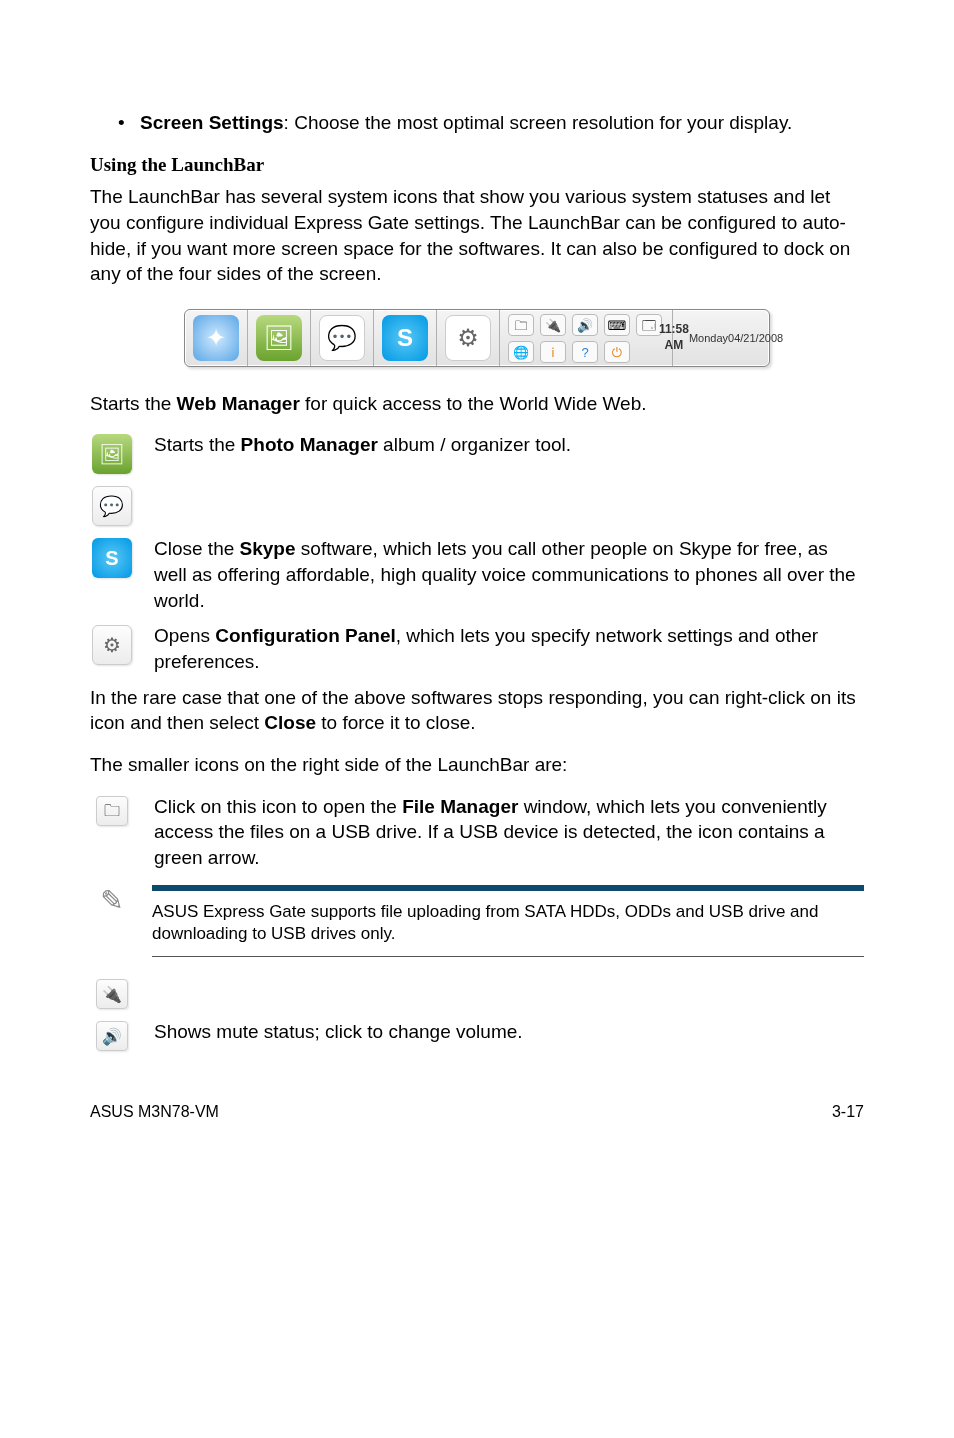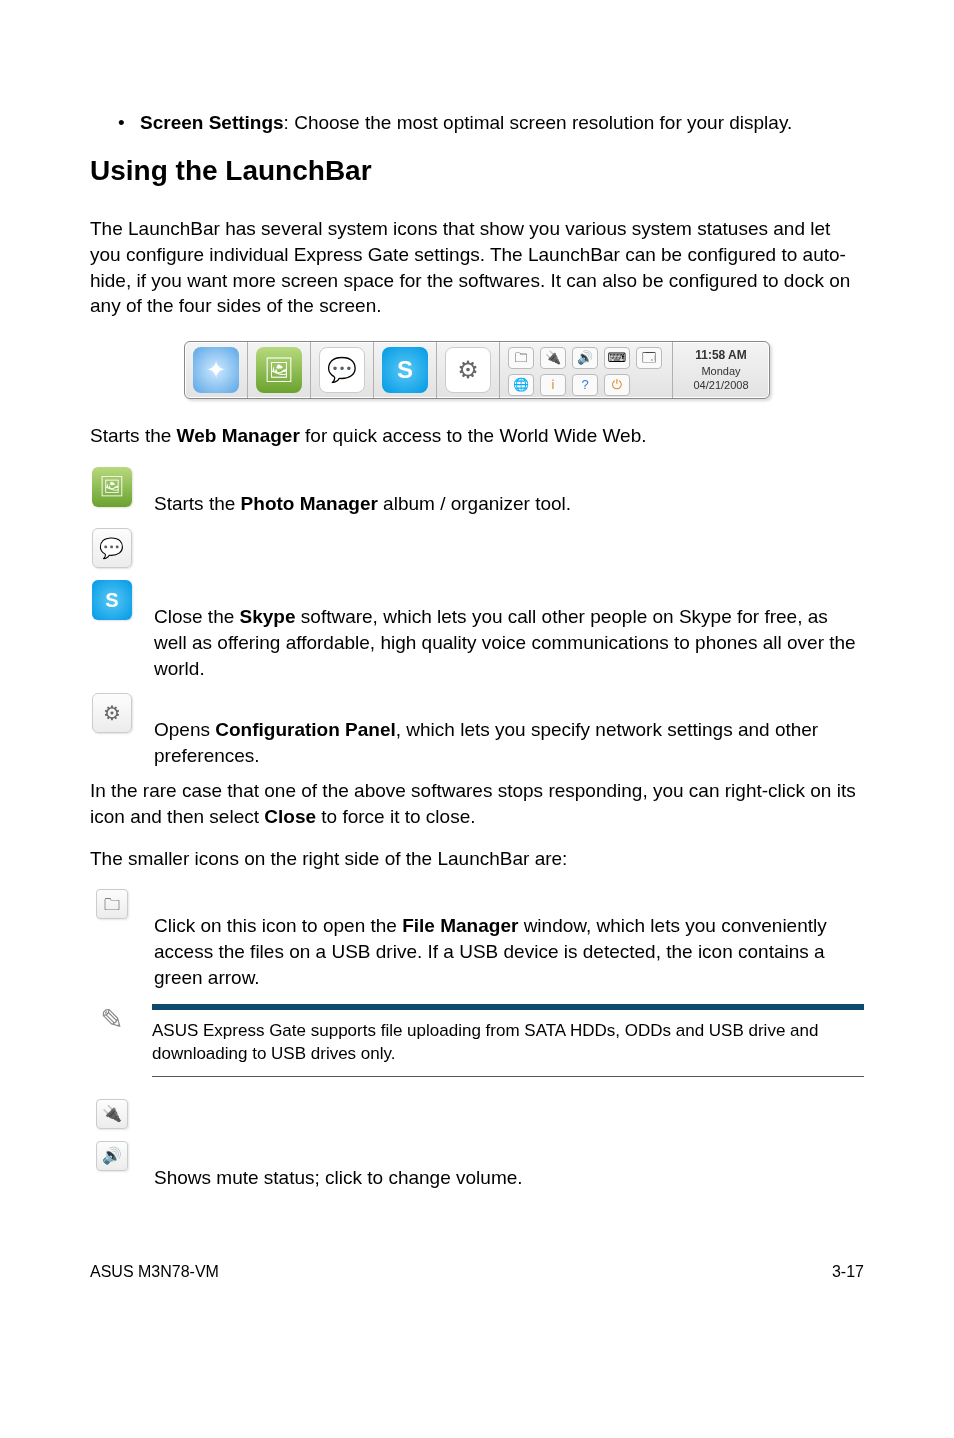--- a/index.html
+++ b/index.html
@@ -10,21 +10,21 @@
     color: #000;
     background: #fff;
     width: 954px;
     margin: 0 auto;
     padding: 110px 90px 40px 90px;
   }
   .bullet-list { list-style: none; padding-left: 28px; margin-bottom: 16px; }
   .bullet-list li { position: relative; margin-bottom: 10px; padding-left: 22px; }
   .bullet-list li::before { content: "•"; position: absolute; left: 0; top: 0; }
   .bold { font-weight: bold; }
-  h2.subhead { font-size: 28px; font-weight: bold; margin: 6px 0 27px 0; }
+  h2.subhead { font-size: 19px; font-weight: bold; margin: 6px 0 7px 0; font-family: Liberation Serif, serif; }
   p.para { margin-bottom: 16px; }
 
   .launchbar-wrap { text-align: center; margin: 22px 0 24px 0; }
   .launchbar {
     display: inline-flex;
     align-items: stretch;
     border: 1px solid #888;
     background: linear-gradient(#f4f4f4,#e2e2e2);
     height: 58px;
     border-radius: 6px;
@@ -37,39 +37,39 @@
   }
   .lb-cell:last-child { border-right: none; }
   .lb-big { width: 46px; height: 46px; border-radius: 8px; display:flex; align-items:center; justify-content:center; font-size:24px; }
   .ic-star { background: radial-gradient(circle,#cfe9ff,#5aa6e6); color:#fff; }
   .ic-photo { background: linear-gradient(#b7d97e,#6aa22e); color:#fff; }
   .ic-chat { background: #fff; border:1px solid #ccc; color:#6aa22e; }
   .ic-skype { background: radial-gradient(circle,#5ac8f5,#0099e5); color:#fff; font-weight:bold; }
   .ic-config { background:#fff; border:1px solid #ccc; color:#666; }
   .lb-small-grid { display:grid; grid-template-columns: repeat(5, 28px); grid-template-rows: 25px 25px; gap:2px 4px; padding:3px 8px; }
   .lb-sm { width:26px; height:22px; border:1px solid #bbb; border-radius:4px; background:#fafafa; display:flex; align-items:center; justify-content:center; font-size:13px; }
-  .lb-time { width:96px; display:flex; flex-direction:column; align-items:center; justify-content:center; font-size:11px; line-height:1.3; color:#333; }
+  .lb-time { width:96px; display:flex; align-items:center; justify-content:center; font-size:11px; line-height:1.3; color:#333; }
   .lb-time .t1 { font-weight:bold; font-size:12px; }
 
   .icon-row { display:flex; align-items:flex-start; gap:20px; margin-bottom: 10px; }
   .icon-row .icon-col { flex: 0 0 44px; display:flex; justify-content:center; padding-top:2px; }
-  .icon-row .text-col { flex:1;margin-top:26px; }
+  .icon-row .text-col { flex:1; }
   .ic-box { width:40px; height:40px; border:1px solid #ccc; border-radius:6px; background:linear-gradient(#fdfdfd,#ececec); display:flex; align-items:center; justify-content:center; font-size:20px; box-shadow: 1px 1px 2px rgba(0,0,0,0.12); }
   .ic-box.skype { background: radial-gradient(circle,#5ac8f5,#0099e5); color:#fff; font-weight:bold; border:none;}
   .ic-box.photo { background: linear-gradient(#b7d97e,#6aa22e); color:#fff; border:none;}
   .ic-box.chat { color:#3a88c8; }
   .ic-box.config { color:#666; }
   .ic-sm { width:32px; height:30px; border:1px solid #ccc; border-radius:4px; background:linear-gradient(#fdfdfd,#ececec); display:flex; align-items:center; justify-content:center; font-size:16px; box-shadow:1px 1px 2px rgba(0,0,0,0.1); }
   .pencil { width:42px; height:40px; display:flex; align-items:center; justify-content:center; font-size:28px; color:#888; }
 
   .note-box { border-top:6px solid #0c4a6e; border-bottom:1px solid #555; padding:10px 4px 10px 0; margin: 4px 0 20px 0; font-size:17px; }
   .note-row { display:flex; gap:18px; align-items:flex-start; }
   .note-row .text-col { flex:1; }
 
-  .footer { display:flex; justify-content:space-between; margin-top: 70px; font-size:16px; border-top: 0; }
+  .footer { display:flex; justify-content:space-between; margin-top: 50px; font-size:16px; border-top: 0; }
 </style>
 </head>
 <body>
 
 <ul class="bullet-list">
   <li>
     <span class="bold">Screen Settings</span><span>: Choose the most optimal screen resolution for your display.</span>
   </li>
 </ul>
 

